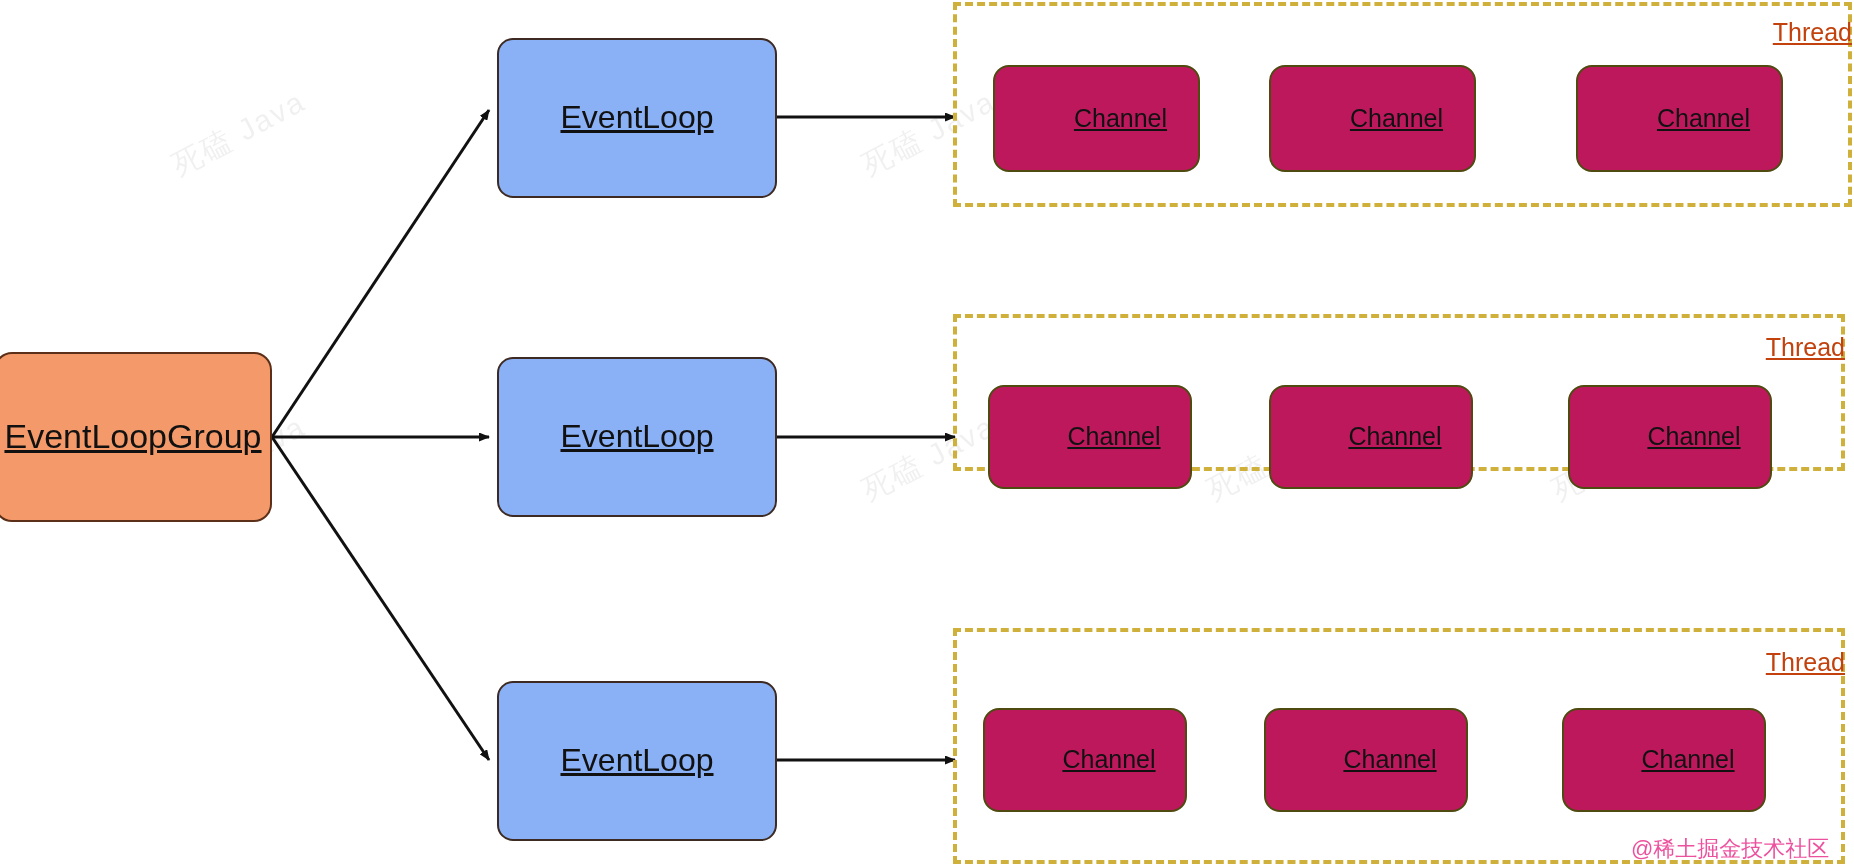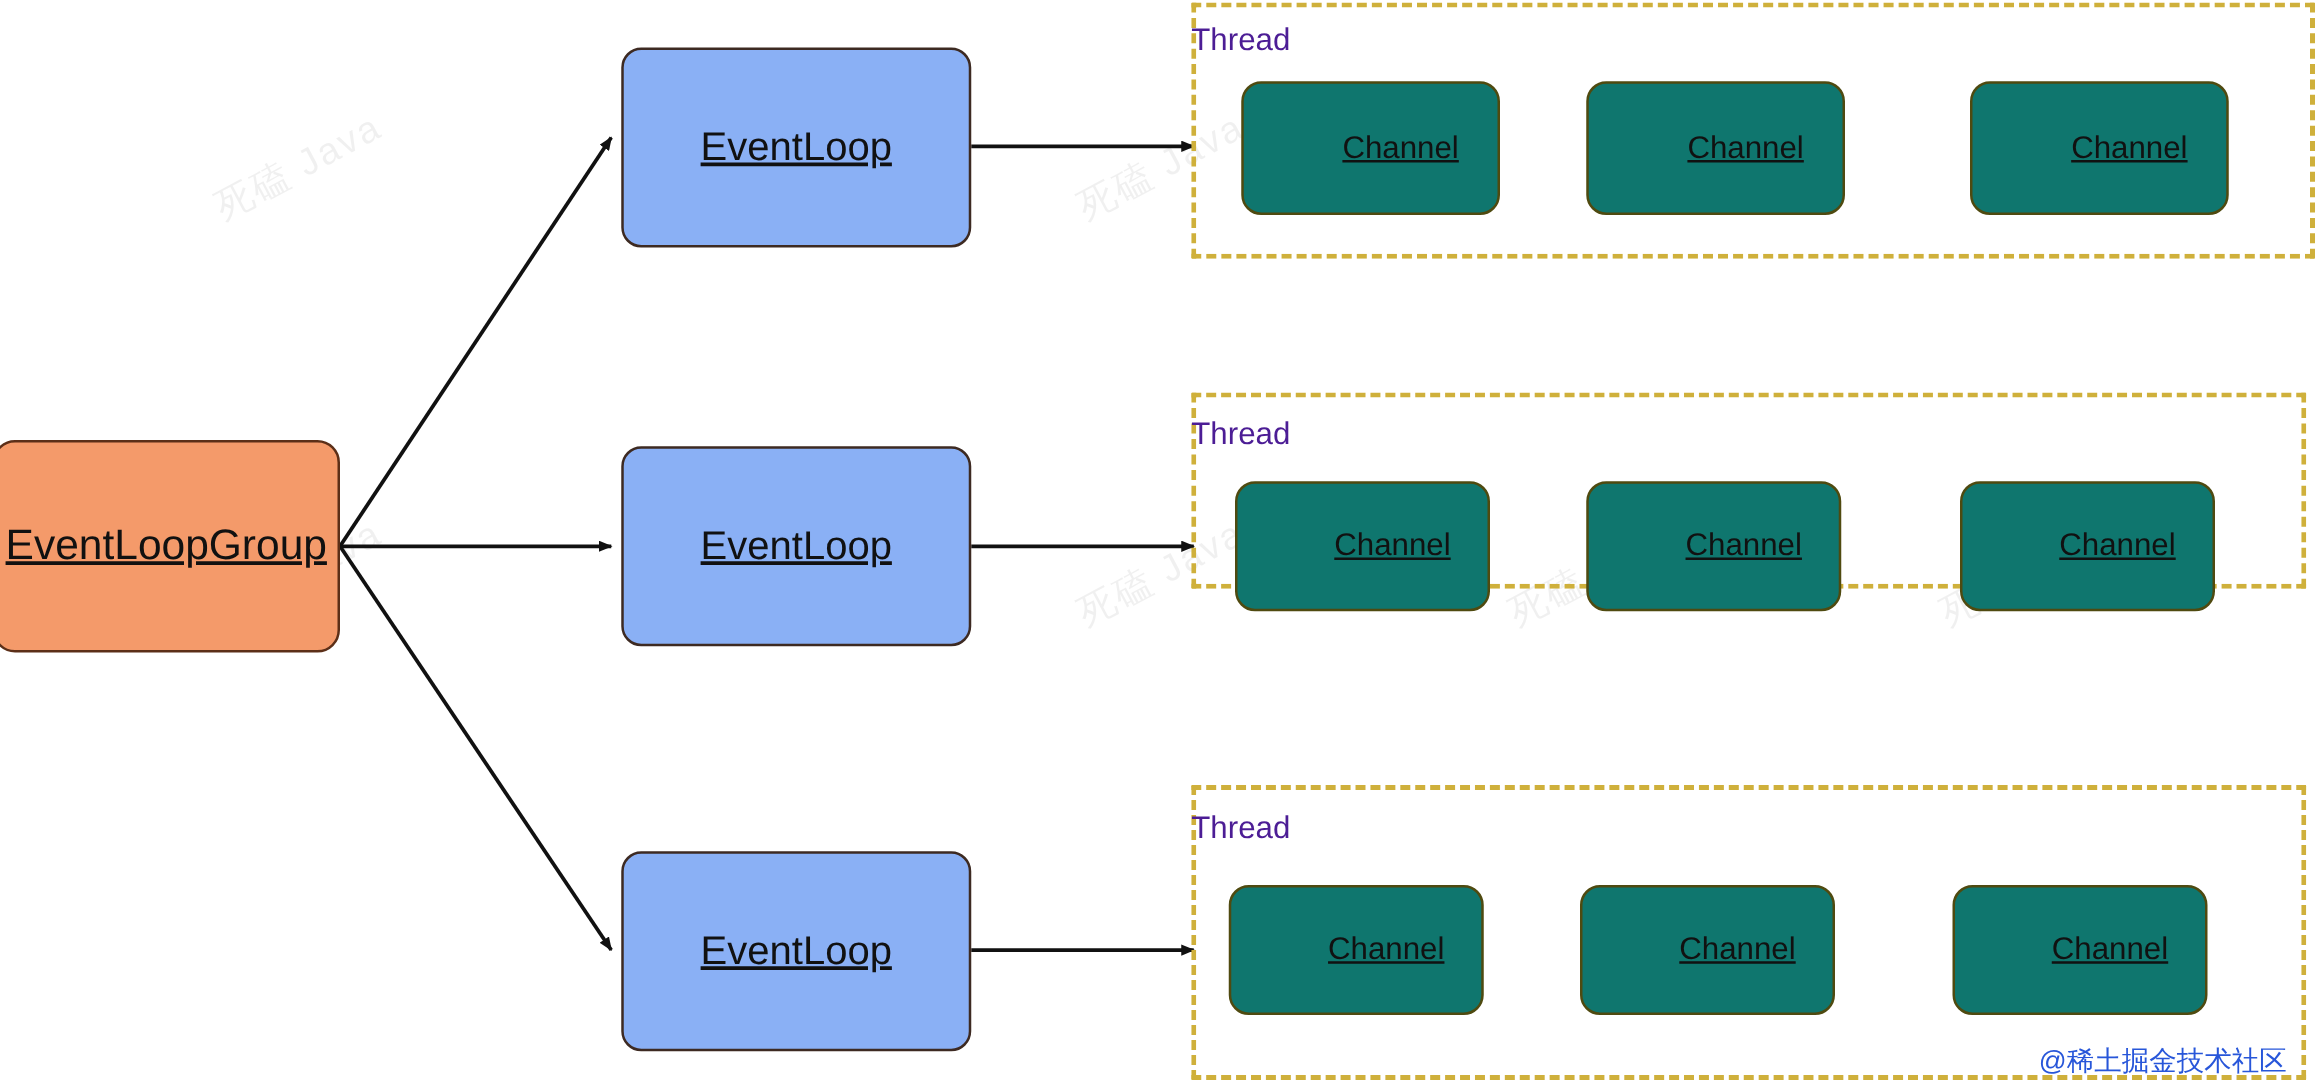--- a/index.html
+++ b/index.html
@@ -39,41 +39,42 @@
   }
 
   .node-eventloop {
     background: #8AB0F5;
     border: 2px solid #3d2a22;
     font-size: 32px;
     border-radius: 16px;
   }
 
   .node-channel {
-    background: #0f766e;
+    background: #be185d;
     border: 2px solid #4f4a10;
     font-size: 25px;
     border-radius: 16px;
     padding-left: 48px;
   }
 
   
   .thread-box {
     position: absolute;
     box-sizing: border-box;
     border: 4px dashed #CFB03B;
     background: transparent;
     border-radius: 1px;
   }
   .thread-label {
     position: absolute;
     font-size: 25px;
-    color: #4c1d95;
+    color: #c2410c;
     white-space: nowrap;
-    text-align: left;
+    text-align: right;
+    text-decoration: underline;
   }
 
   
   #edges {
     position: absolute;
     left: 0;
     top: 0;
     width: 1854px;
     height: 868px;
     pointer-events: none;
@@ -86,21 +87,21 @@
     opacity: 0.055;
     font-size: 30px;
     letter-spacing: 2px;
     white-space: nowrap;
     transform: rotate(-28deg);
     transform-origin: left top;
     user-select: none;
   }
   .wm-corner {
     position: absolute;
-    color: #1d4ed8;
+    color: #ec4899;
     opacity: 0.95;
     font-size: 22px;
     white-space: nowrap;
     user-select: none;
   }
 </style>
 </head>
 <body>
 
 <div id="canvas">

